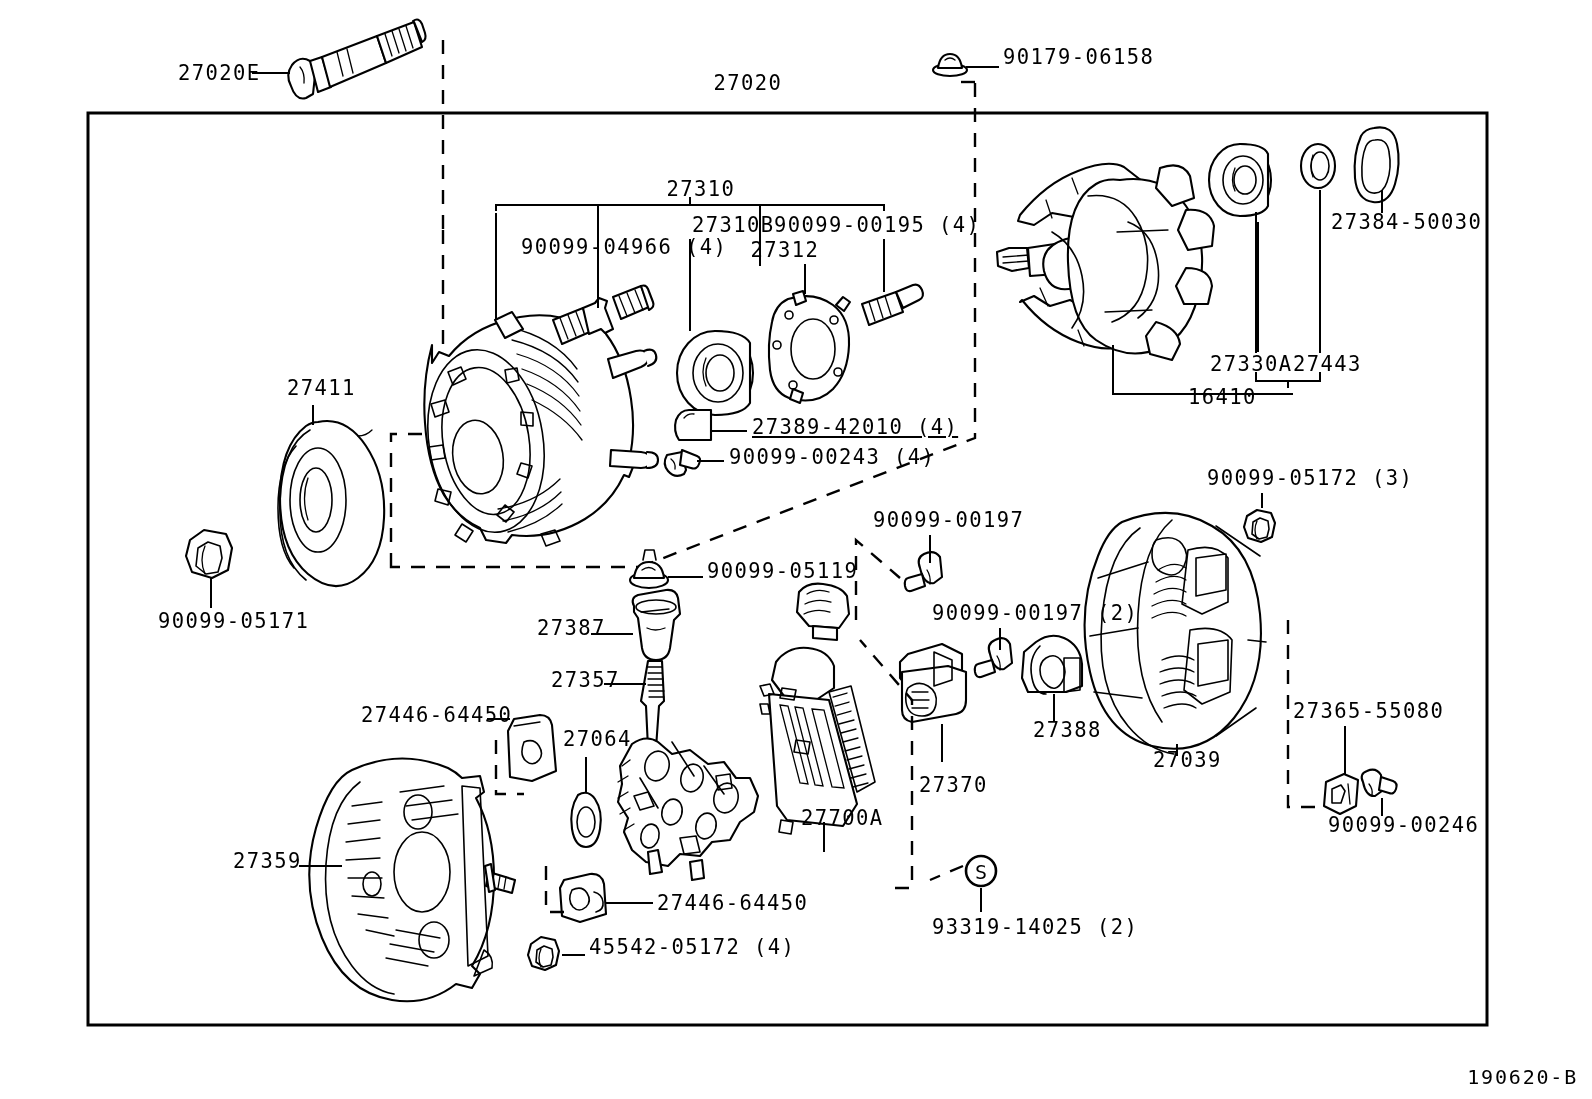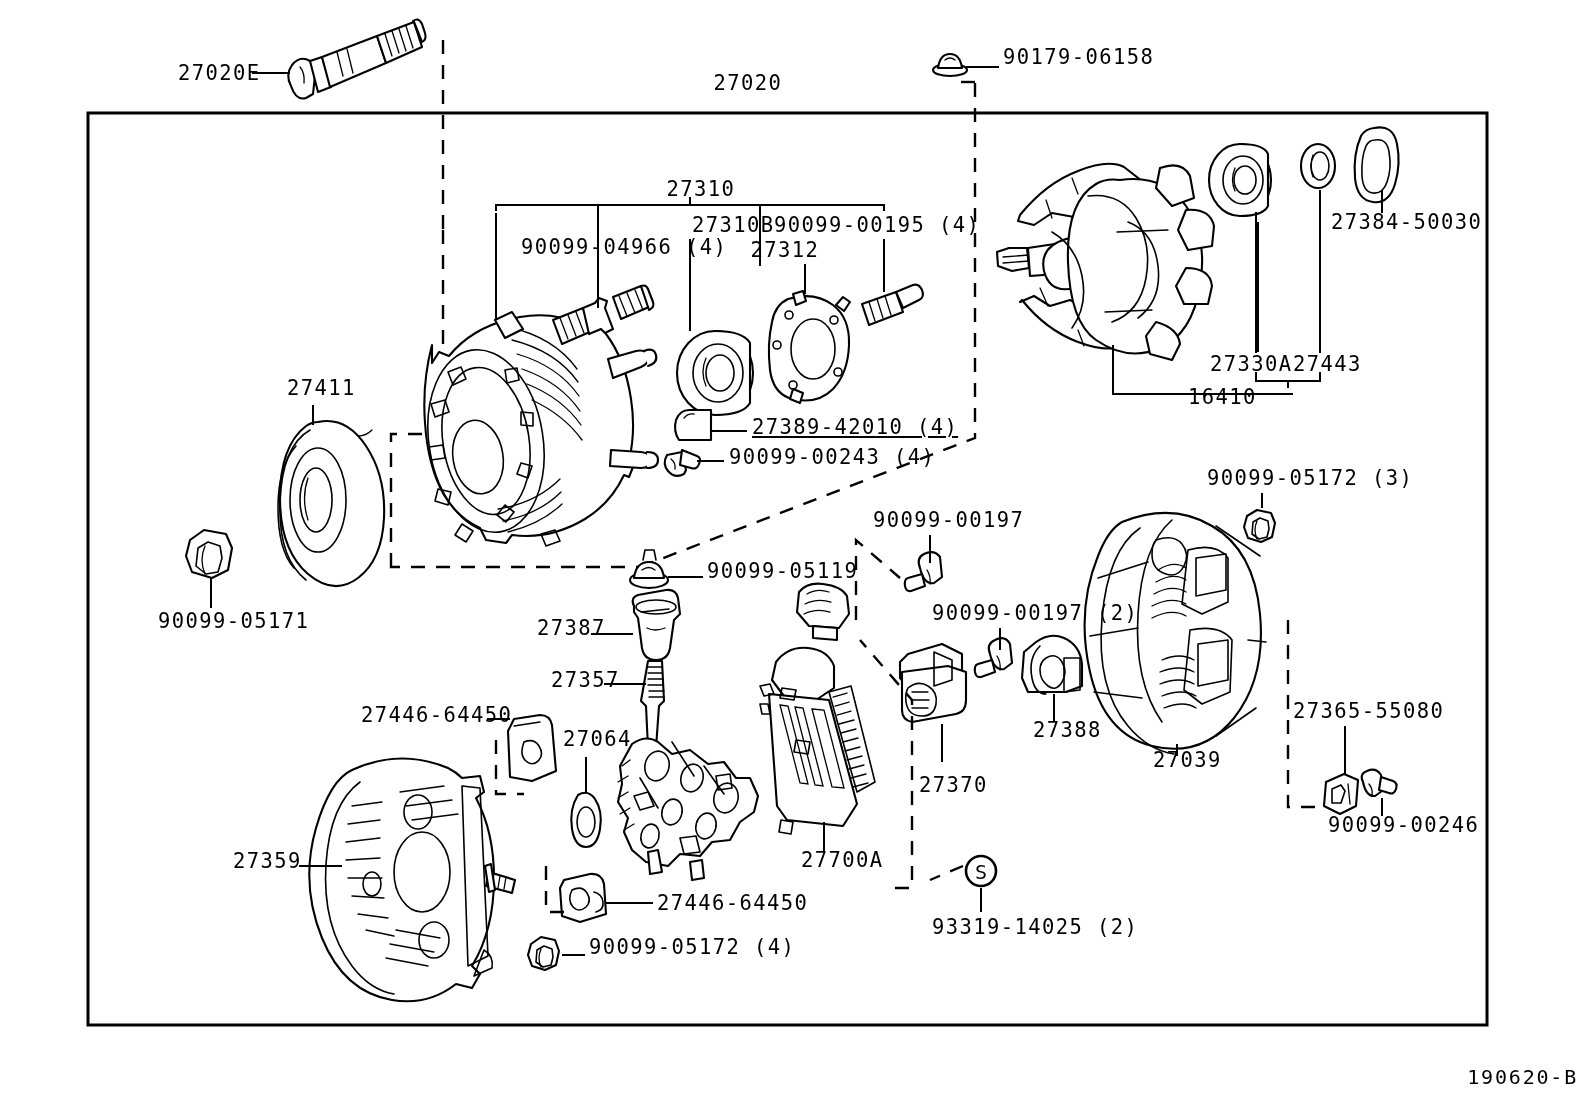--- a/index.html
+++ b/index.html
@@ -483,22 +483,22 @@
       <div class="lbl" style="top: 618px; left: 537px;">27387</div>
       <div class="lbl" style="top: 603px; left: 932px;">90099-00197 (2)</div>
       <div class="lbl" style="top: 670px; left: 551px;">27357</div>
       <div class="lbl" style="top: 705px; left: 361px;">27446-64450</div>
       <div class="lbl" style="top: 720px; left: 1033px;">27388</div>
       <div class="lbl" style="top: 701px; left: 1293px;">27365-55080</div>
       <div class="lbl" style="top: 729px; left: 563px;">27064</div>
       <div class="lbl" style="top: 760px; left: 919px; margin-top: 15px;">27370</div>
       <div class="lbl" style="top: 750px; left: 1153px;">27039</div>
       <div class="lbl" style="top: 815px; left: 1328px;">90099-00246</div>
-      <div class="lbl" style="top: 850px; left: 801px;">27700A</div>
+      <div class="lbl" style="top: 808px; left: 801px;">27700A</div>
       <div class="lbl" style="top: 851px; left: 233px;">27359</div>
       <div class="lbl" style="top: 893px; left: 657px;">27446-64450</div>
       <div class="lbl" style="top: 917px; left: 932px;">93319-14025 (2)</div>
-      <div class="lbl" style="top: 937px; left: 589px;">90099-05172 (4)</div>
+      <div class="lbl" style="top: 937px; left: 589px;">45542-05172 (4)</div>
     </div>
 
 <div class="sheet">190620-B</div>
 
 </div>
 
 </body></html>

